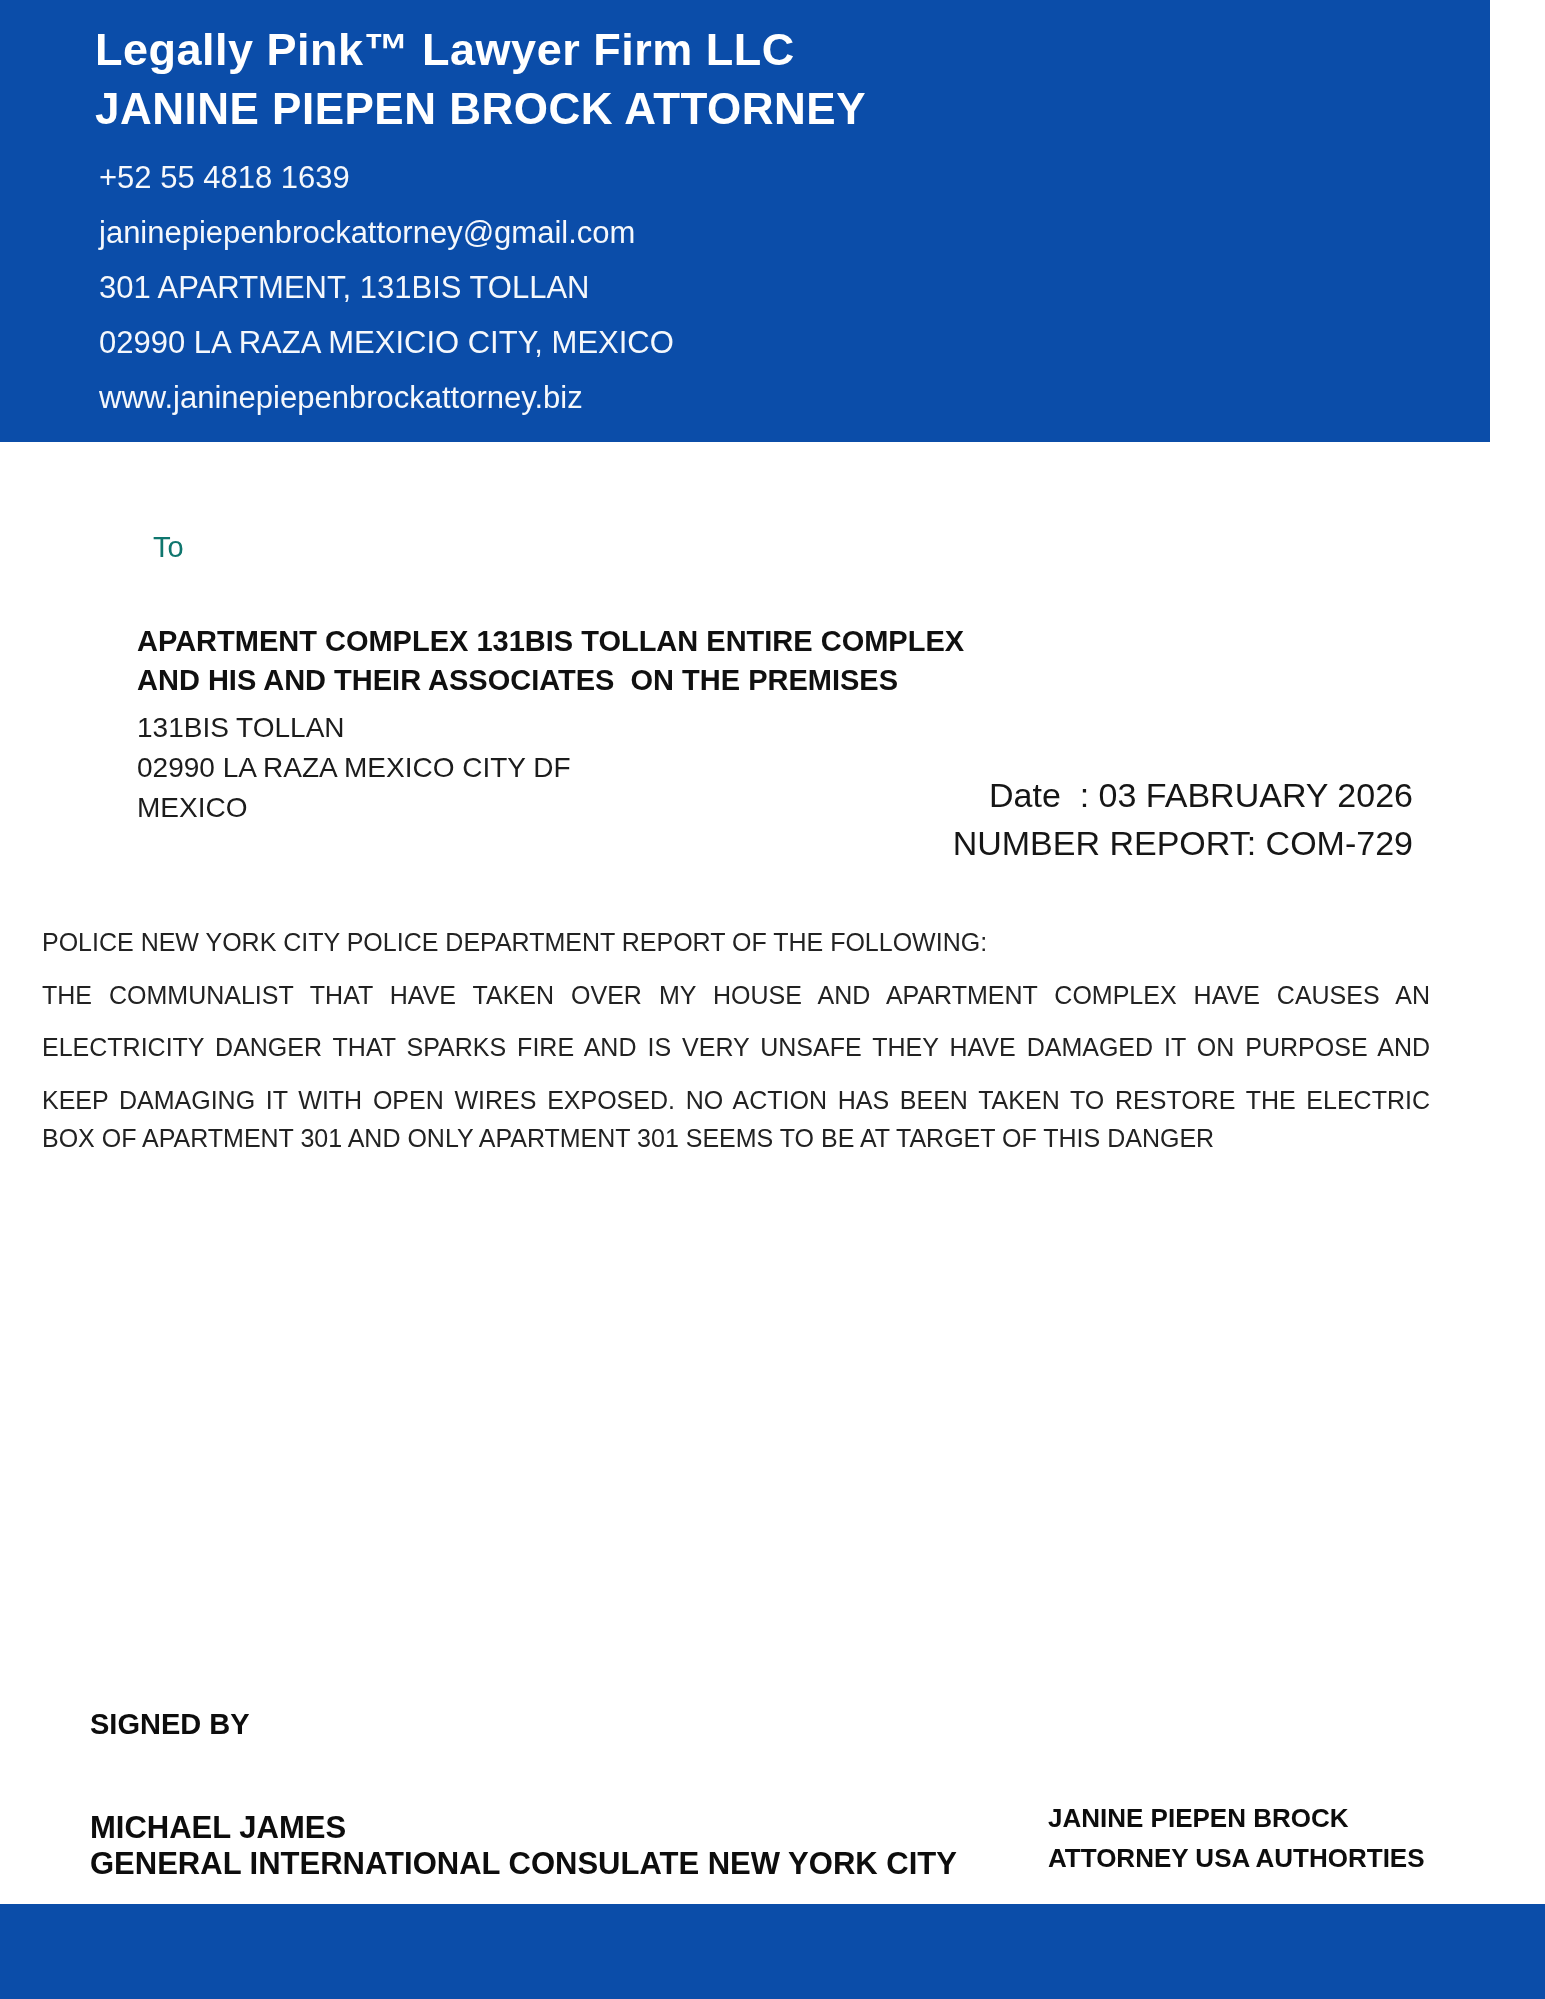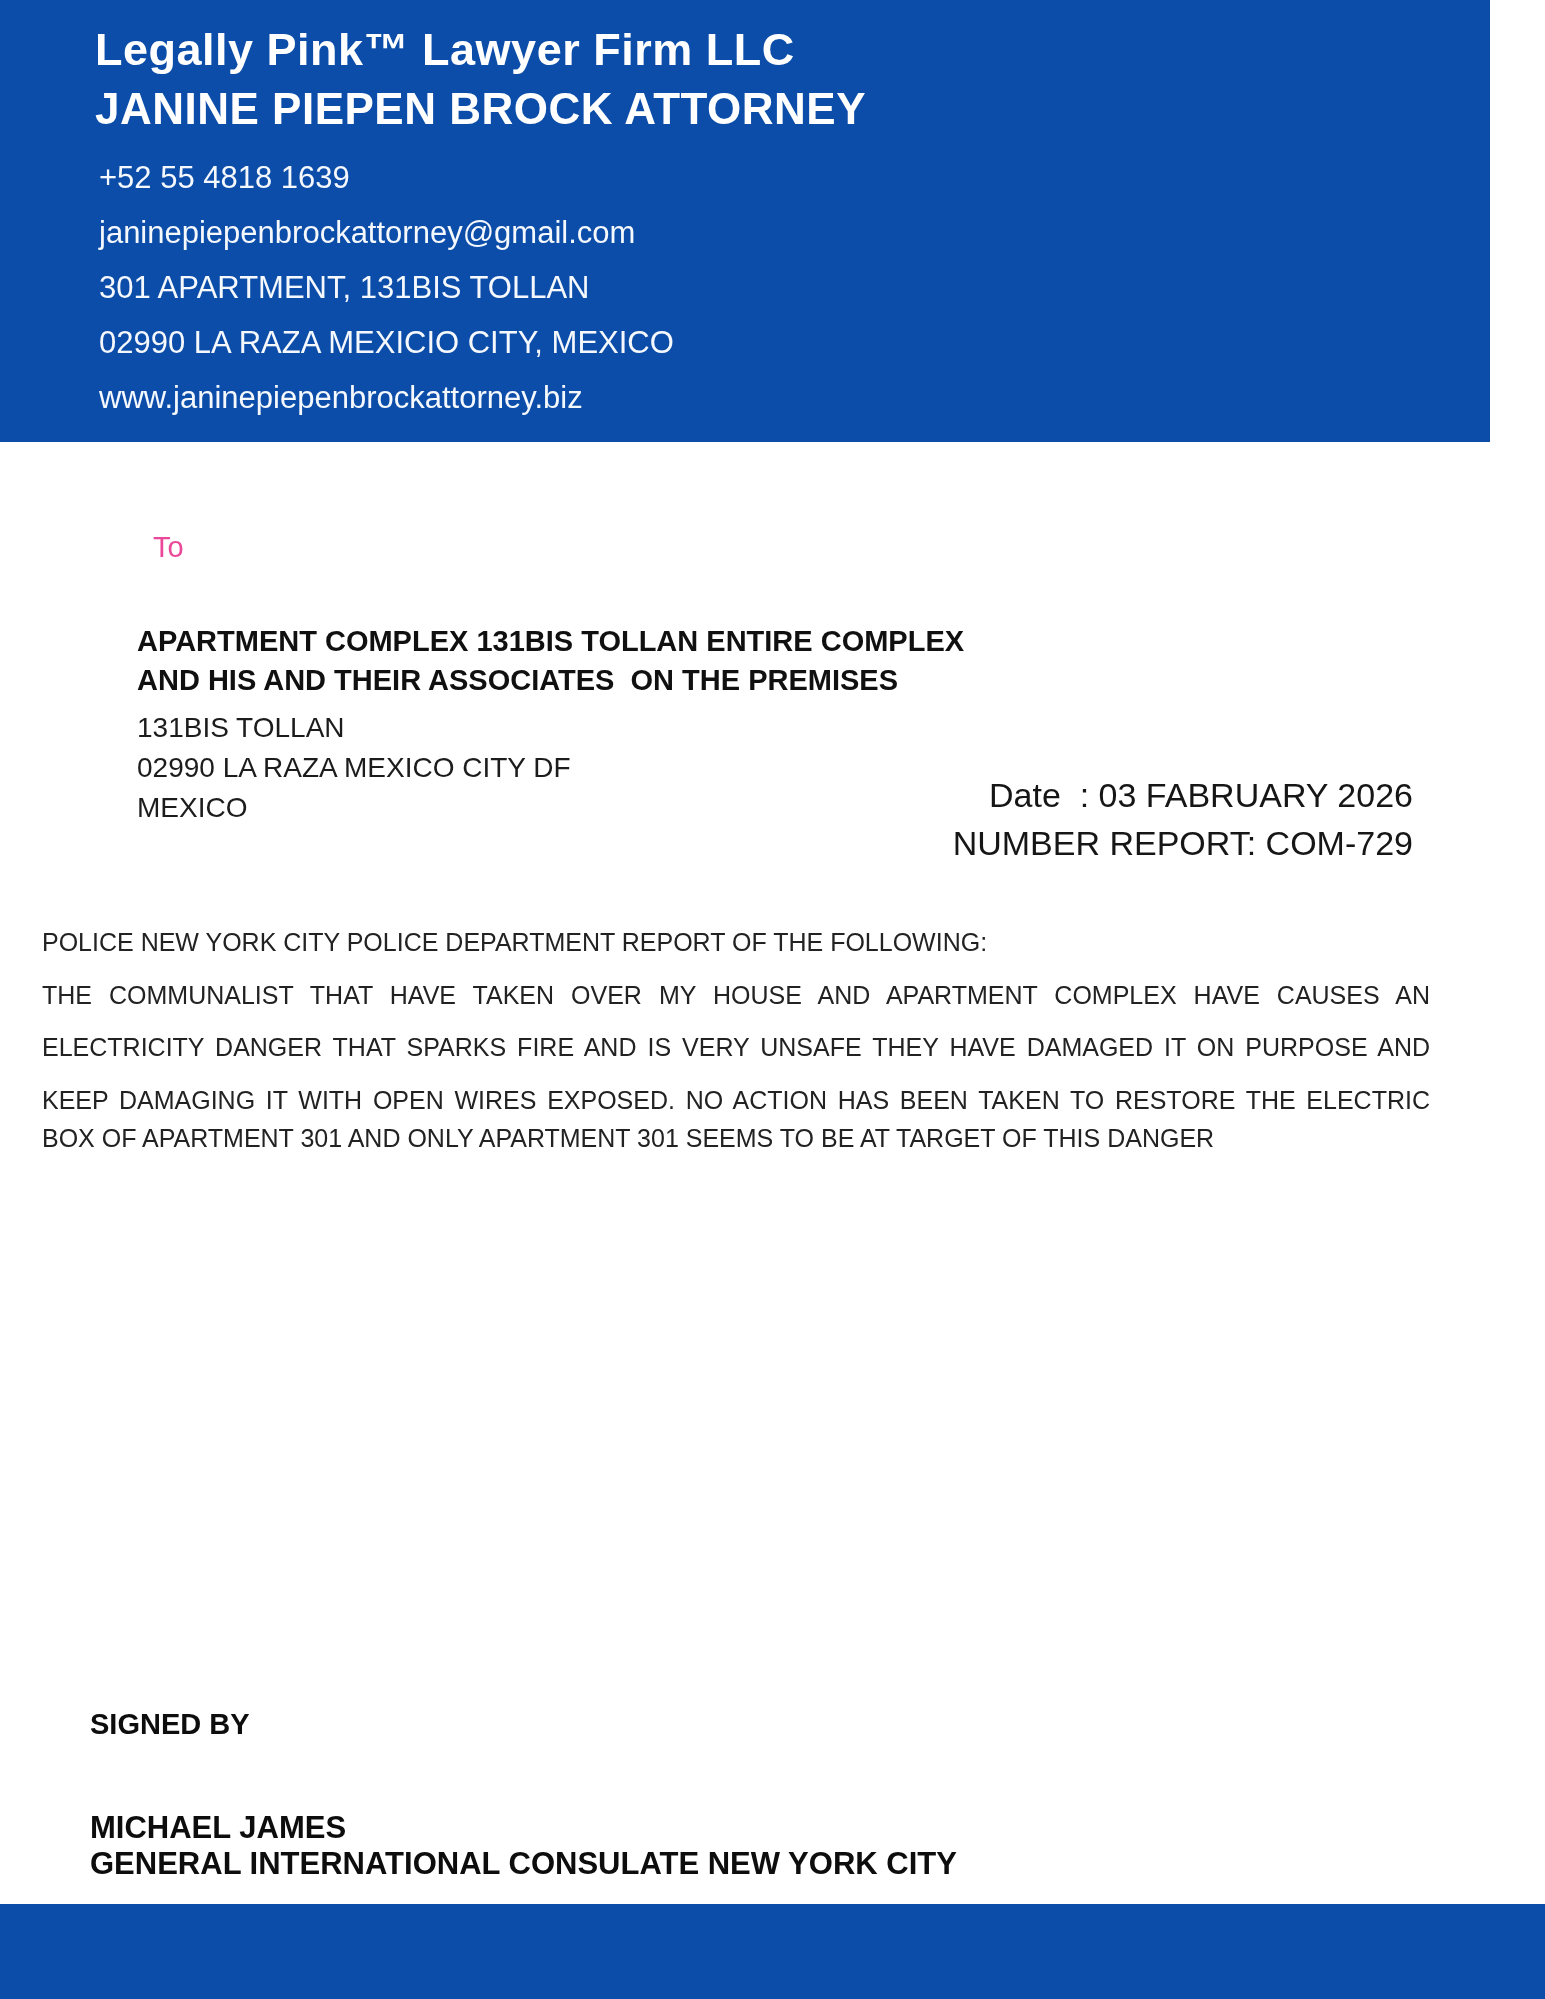--- a/index.html
+++ b/index.html
@@ -47,21 +47,21 @@
     font-size: 31px;
     font-weight: 300;
     color: rgba(255,255,255,0.96);
   }
 
   
   .to-label {
     position: absolute;
     left: 153px; top: 531px;
     font-size: 29px;
-    color: #ec4899;
+    color: #0f766e;
   }
   .recipient {
     position: absolute;
     left: 137px; top: 622px;
   }
   .recipient .bold-line {
     font-size: 29px;
     font-weight: 700;
     color: #101010;
     line-height: 39px;
@@ -197,16 +197,20 @@
   </div>
 
 
   <div class="signed-by">SIGNED BY</div>
 
   <div class="sig-left">
     <div class="sig-line">MICHAEL JAMES</div>
     <div class="sig-line">GENERAL INTERNATIONAL CONSULATE NEW YORK CITY</div>
   </div>
 
+  <div class="sig-right">
+    <div class="sig-line">JANINE PIEPEN BROCK</div>
+    <div class="sig-line">ATTORNEY USA AUTHORTIES</div>
+  </div>
 
   <div class="footer-bar"></div>
 
 </div>
 
 </body></html>

